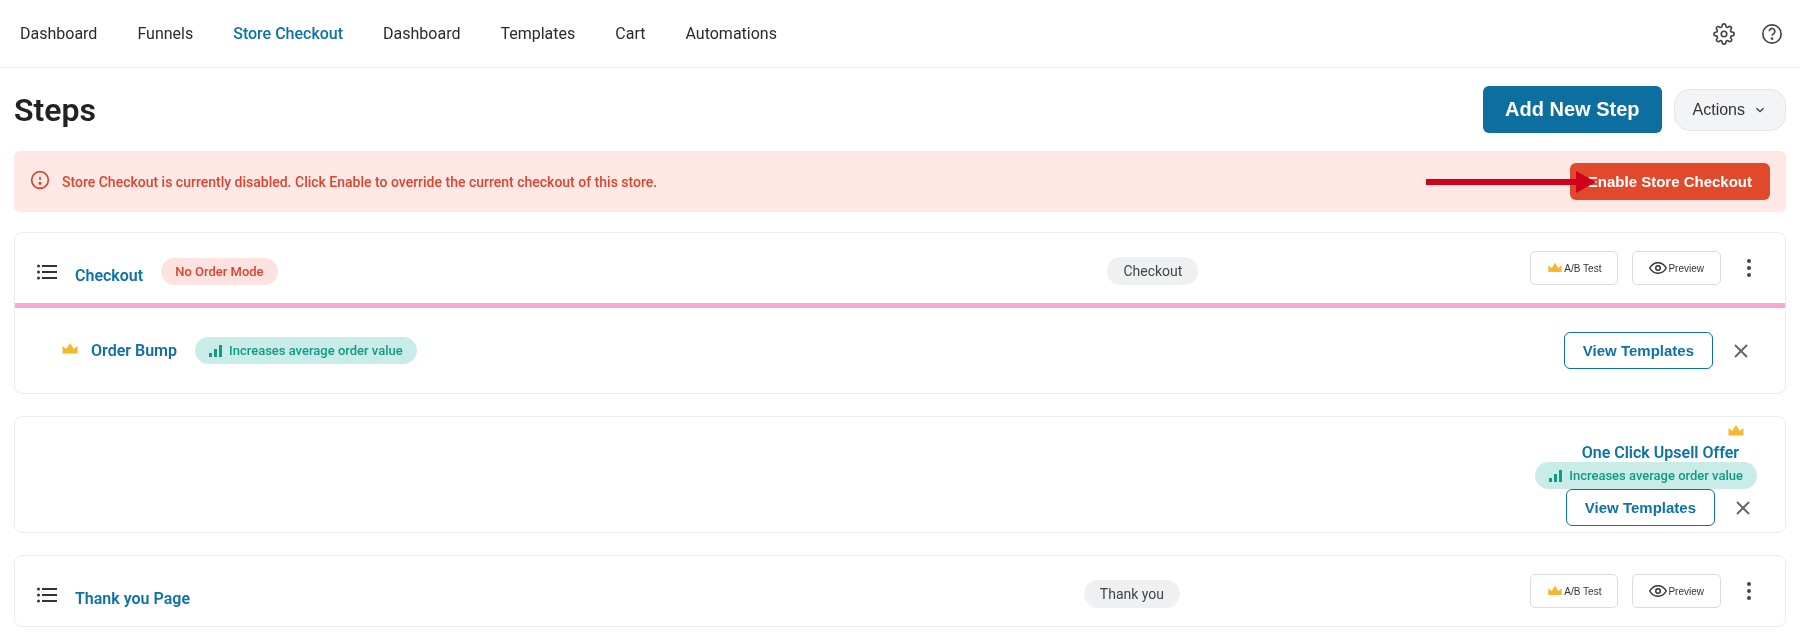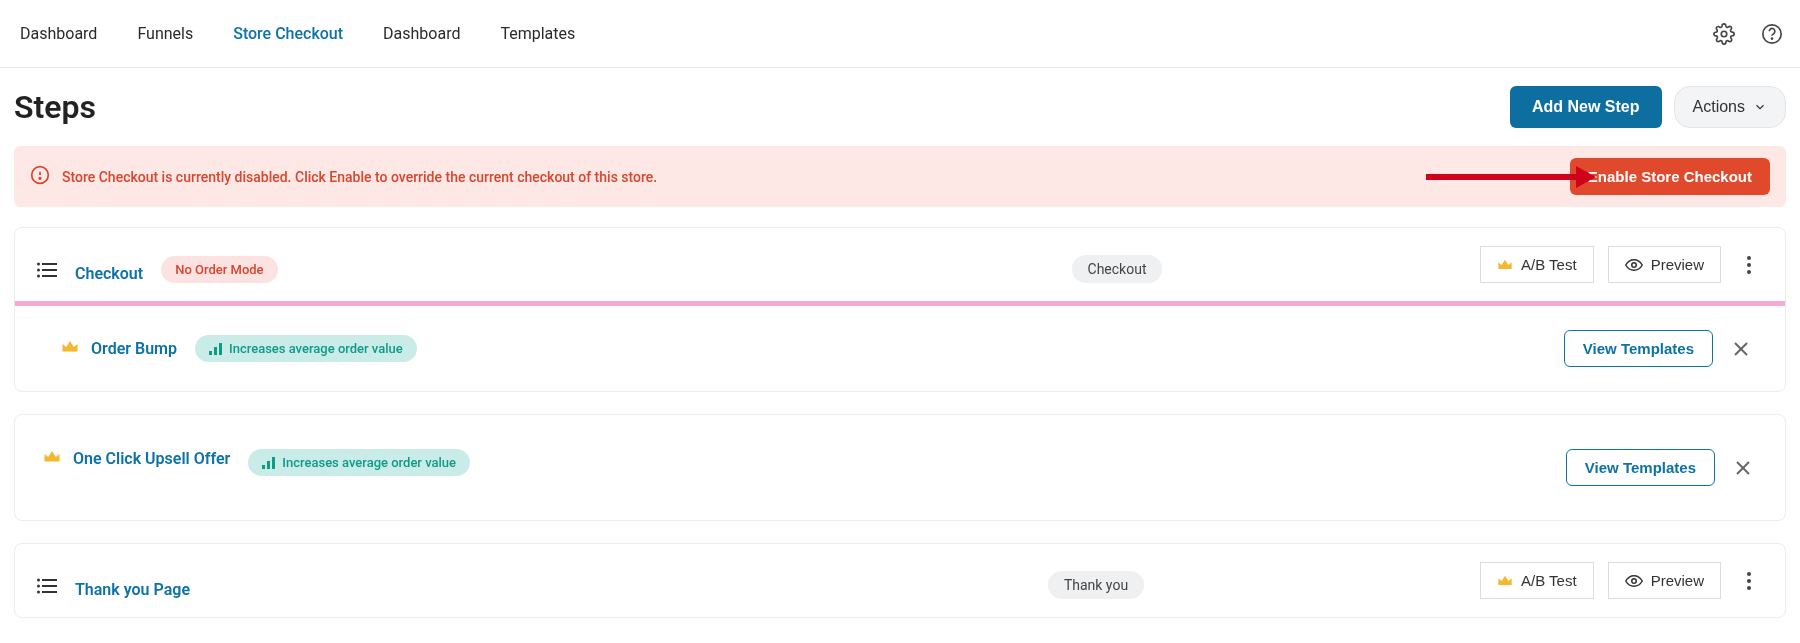--- a/index.html
+++ b/index.html
@@ -43,21 +43,21 @@
     display:flex; border:1px solid #ddd; border-radius: 999px; overflow:hidden;
   }
   .mode-btn {
     padding: 8px 16px; font-size:13px; cursor:pointer;
     background:#fff; color:#555;
   }
   .mode-btn.active { background:#2b2b2b; color:#fff; font-weight:500; }
   .header-spacer { flex:1; }
   .btn-primary {
     background:#0d6ea0; color:#fff; border:none; border-radius:6px;
-    padding: 12px 22px; font-size:16px; font-weight:600; cursor:pointer;
+    padding: 12px 22px; font-size:20px; font-weight:600; cursor:pointer;
     margin-right:12px;
   }
   .btn-secondary {
     background:#f3f4f6; color:#333; border:1px solid #e5e5e5; border-radius:16px;
     padding: 11px 18px; font-size:16px; font-weight:500; cursor:pointer;
     display:flex; align-items:center; gap:8px;
   }
 
   
   .alert {
@@ -94,36 +94,36 @@
   .pill-red { background:#fde2e2; color:#d9452d; }
   .pill-teal { background:#c9ece8; color:#0f9a86; }
   .card-mid { flex:1; }
   .type-badge {
     background:#eef0f2; color:#444; border-radius:999px;
     padding:6px 16px; font-size:14px; margin-right:auto;
   }
   .card-right { display:flex; align-items:center; gap:14px; }
   .btn-outline {
     border:1px solid #dcdcdc; background:#fff; color:#333;
-    border-radius:0; padding:9px 16px; font-size:15px; cursor:pointer;
-    display:flex; align-items:center; gap:8px;
+    border-radius:5px; padding:9px 16px; font-size:10px; cursor:pointer;
+    display:flex; align-items:center; gap:1px;
   }
   .btn-outline-blue {
     border:1.5px solid #0d72a6; background:#fff; color:#0d72a6;
     border-radius:6px; padding:9px 18px; font-size:15px; font-weight:600; cursor:pointer;
   }
   .kebab, .close-x {
     width:28px; height:28px; display:flex; align-items:center; justify-content:center;
     font-size:20px; color:#444; cursor:pointer;
   }
   .close-x { font-size:18px; color:#666; }
 
   .card-simple {
     border:1px solid #ececec; border-radius:8px; margin: 0 14px 22px 14px; background:#fff;
-    display:flex; align-items:flex-start; padding: 34px 28px;
+    display:flex; align-items:flex-end; padding: 6px 28px; flex-direction: column;
   }
 </style>
 </head>
 <body>
 
 <nav class="topnav">
   <div class="topnav-left">
     <div class="nav-item">
         <span>Dashboard</span>
       </div>
@@ -131,20 +131,26 @@
         <span>Funnels</span>
       </div>
     <div class="nav-item active">
         <span>Store Checkout</span>
       </div>
     <div class="nav-item">
         <span>Dashboard</span>
       </div>
     <div class="nav-item">
         <span>Templates</span>
+      </div>
+    <div class="nav-item">
+        <span>Cart</span>
+      </div>
+    <div class="nav-item">
+        <span>Automations</span>
       </div>
   </div>
   <div class="topnav-right">
     <div class="icon-btn">
       <svg width="22" height="22" viewBox="0 0 24 24" fill="none" stroke="currentColor" stroke-width="1.8">
           <circle cx="12" cy="12" r="3"></circle>
           <path d="M19.4 15a1.65 1.65 0 0 0 .33 1.82l.06.06a2 2 0 1 1-2.83 2.83l-.06-.06a1.65 1.65 0 0 0-1.82-.33 1.65 1.65 0 0 0-1 1.51V21a2 2 0 1 1-4 0v-.09a1.65 1.65 0 0 0-1-1.51 1.65 1.65 0 0 0-1.82.33l-.06.06a2 2 0 1 1-2.83-2.83l.06-.06a1.65 1.65 0 0 0 .33-1.82 1.65 1.65 0 0 0-1.51-1H3a2 2 0 1 1 0-4h.09a1.65 1.65 0 0 0 1.51-1 1.65 1.65 0 0 0-.33-1.82l-.06-.06a2 2 0 1 1 2.83-2.83l.06.06a1.65 1.65 0 0 0 1.82.33h0a1.65 1.65 0 0 0 1-1.51V3a2 2 0 1 1 4 0v.09a1.65 1.65 0 0 0 1 1.51h0a1.65 1.65 0 0 0 1.82-.33l.06-.06a2 2 0 1 1 2.83 2.83l-.06.06a1.65 1.65 0 0 0-.33 1.82v0a1.65 1.65 0 0 0 1.51 1H21a2 2 0 1 1 0 4h-.09a1.65 1.65 0 0 0-1.51 1z"></path>
         </svg>
     </div>
     <div class="icon-btn">

